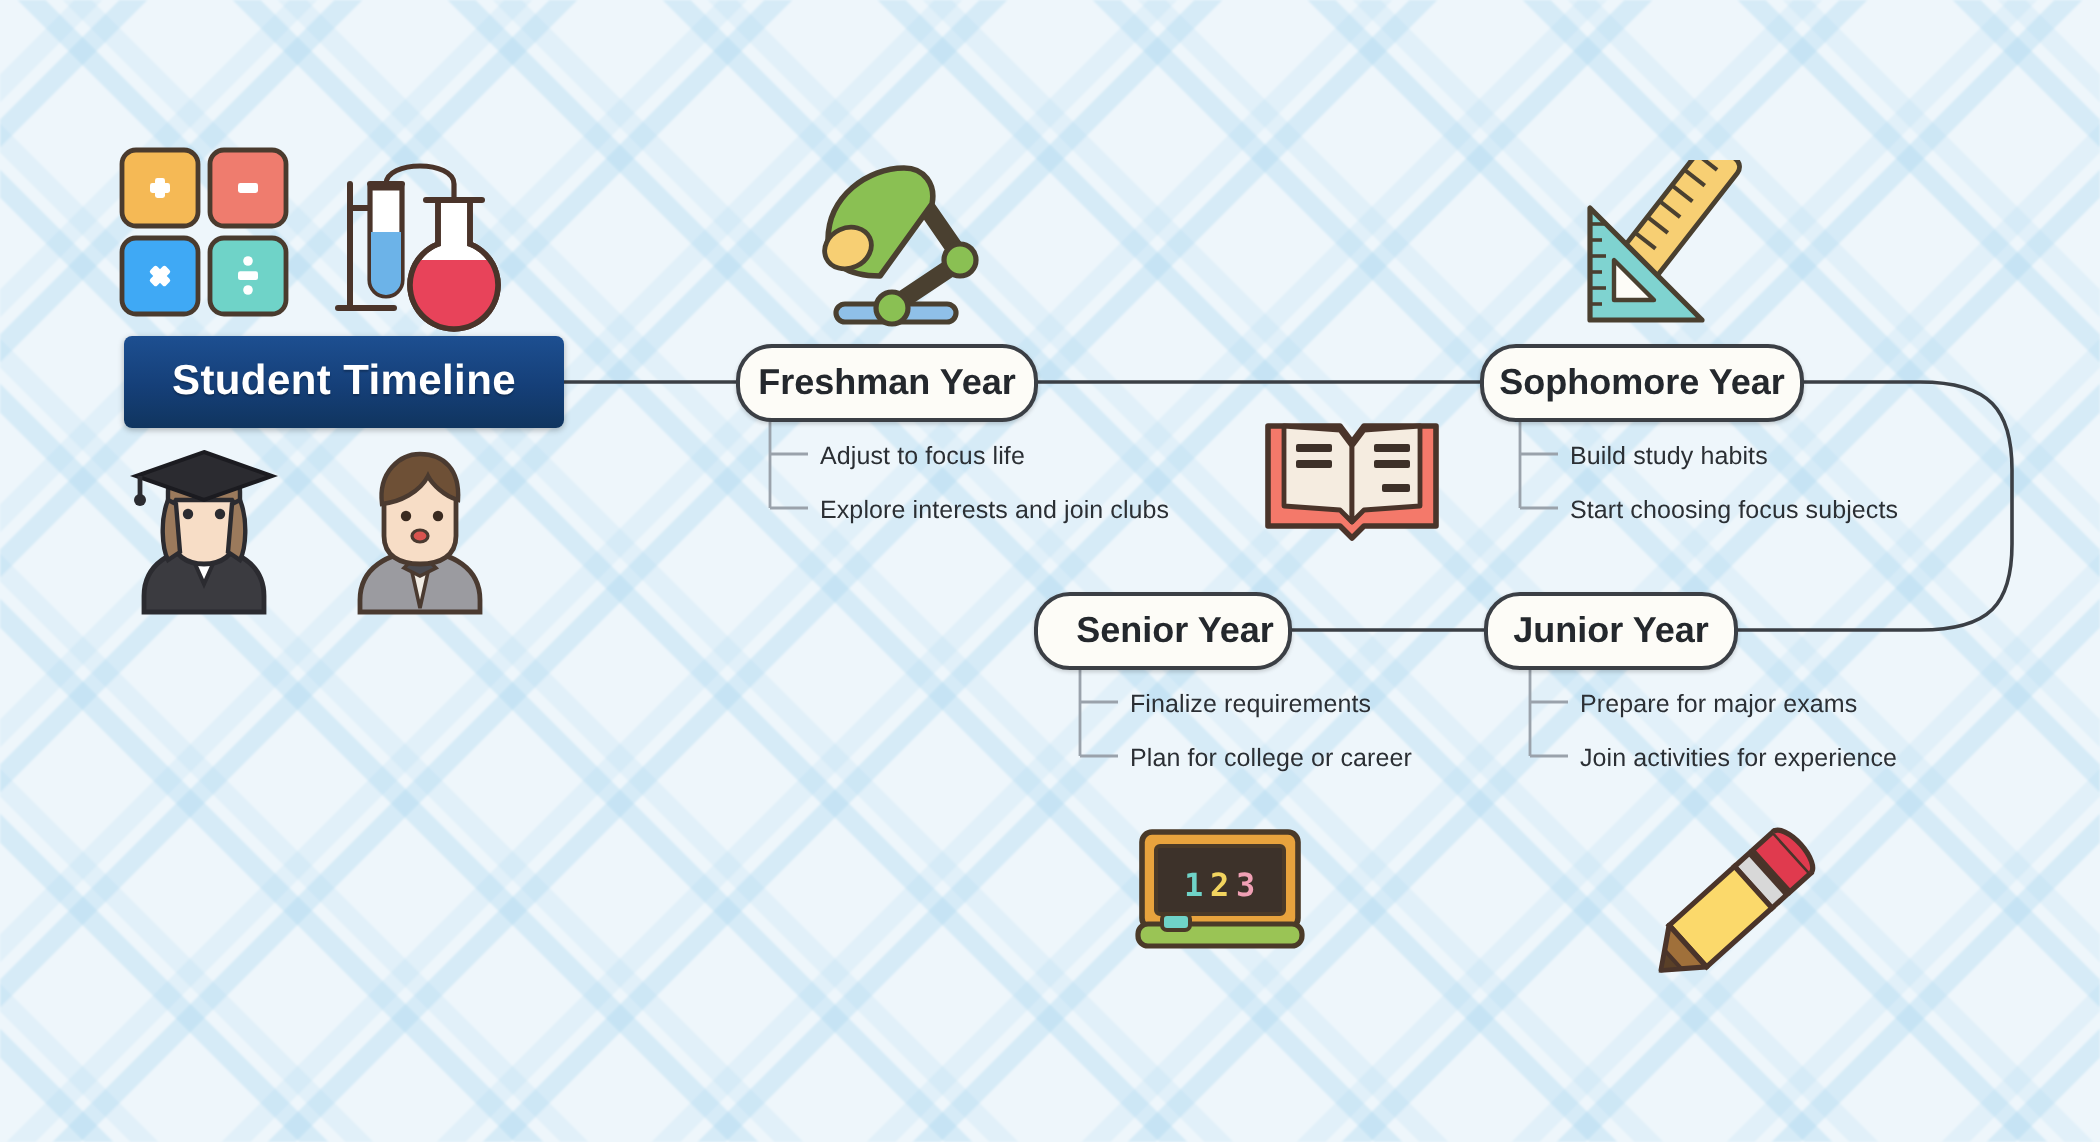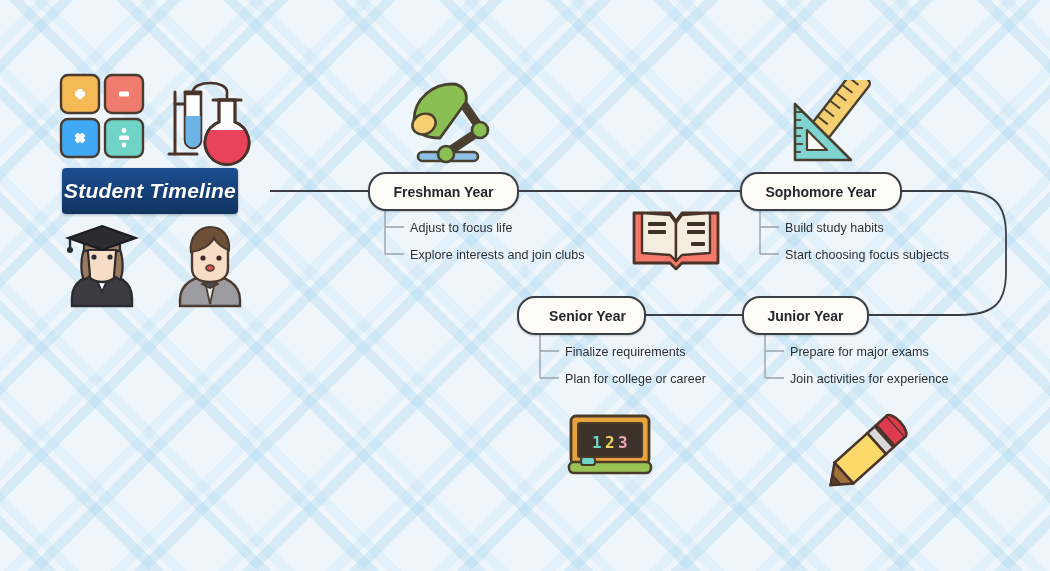--- a/index.html
+++ b/index.html
@@ -72,21 +72,21 @@
     font-weight: bold;
     letter-spacing: 0.2px;
     box-shadow: 0 1px 3px rgba(0,0,0,0.28);
     text-shadow: 0 1px 1px rgba(0,0,0,0.25);
   }
   .node-branch {
     background: #fdfcf7;
     border: 2px solid #3b3f45;
     border-radius: 18px;
     color: #24282d;
-    font-size: 14px;
+    font-size: 18px;
     font-weight: bold;
     box-shadow: 0 1px 2px rgba(0,0,0,0.18);
   }
   .leaf-label {
     position: absolute;
     font-size: 12.5px;
     color: #2b2f34;
     white-space: nowrap;
     letter-spacing: 0.05px;
   }
@@ -257,21 +257,21 @@
     <g transform="rotate(48 46 45)">
       <path d="M32,6 L60,6 L60,20 L32,20 Z" fill="#e03a4e" stroke="#4a342a" stroke-width="2.6" transform="translate(0,-4)"></path>
       <rect x="32" y="18" width="28" height="10" fill="#d8d8d8" stroke="#4a342a" stroke-width="2.6"></rect>
       <rect x="32" y="28" width="28" height="44" fill="#fbd96b" stroke="#4a342a" stroke-width="2.6"></rect>
       <path d="M32,72 L60,72 L46,90 Z" fill="#a0703a" stroke="#4a342a" stroke-width="2.6" stroke-linejoin="round"></path>
       <path d="M40,82 L52,82 L46,90 Z" fill="#5a4028" stroke="#4a342a" stroke-width="2"></path>
       <path d="M32,2 a14,6 0 0 1 28,0" fill="#e03a4e" stroke="#4a342a" stroke-width="2.6"></path>
     </g>
   </svg>
 
-  <div class="node node-root" style="left:62px; top:168px; width:176px; height:46px;font-style:italic;">
+  <div class="node node-root" style="left:62px; top:168px; width:220px; height:46px;">
     <span>Student Timeline</span>
   </div>
 
   <div class="node node-branch" style="left:368px; top:172px; width:151px; height:39px;">
     <span>Freshman Year</span>
   </div>
   <div class="leaf-label" style="left:410px; top:221px;">Adjust to focus life</div>
   <div class="leaf-label" style="left:410px; top:248px;">Explore interests and join clubs</div>
 
   <div class="node node-branch" style="left:740px; top:172px; width:162px; height:39px;">

